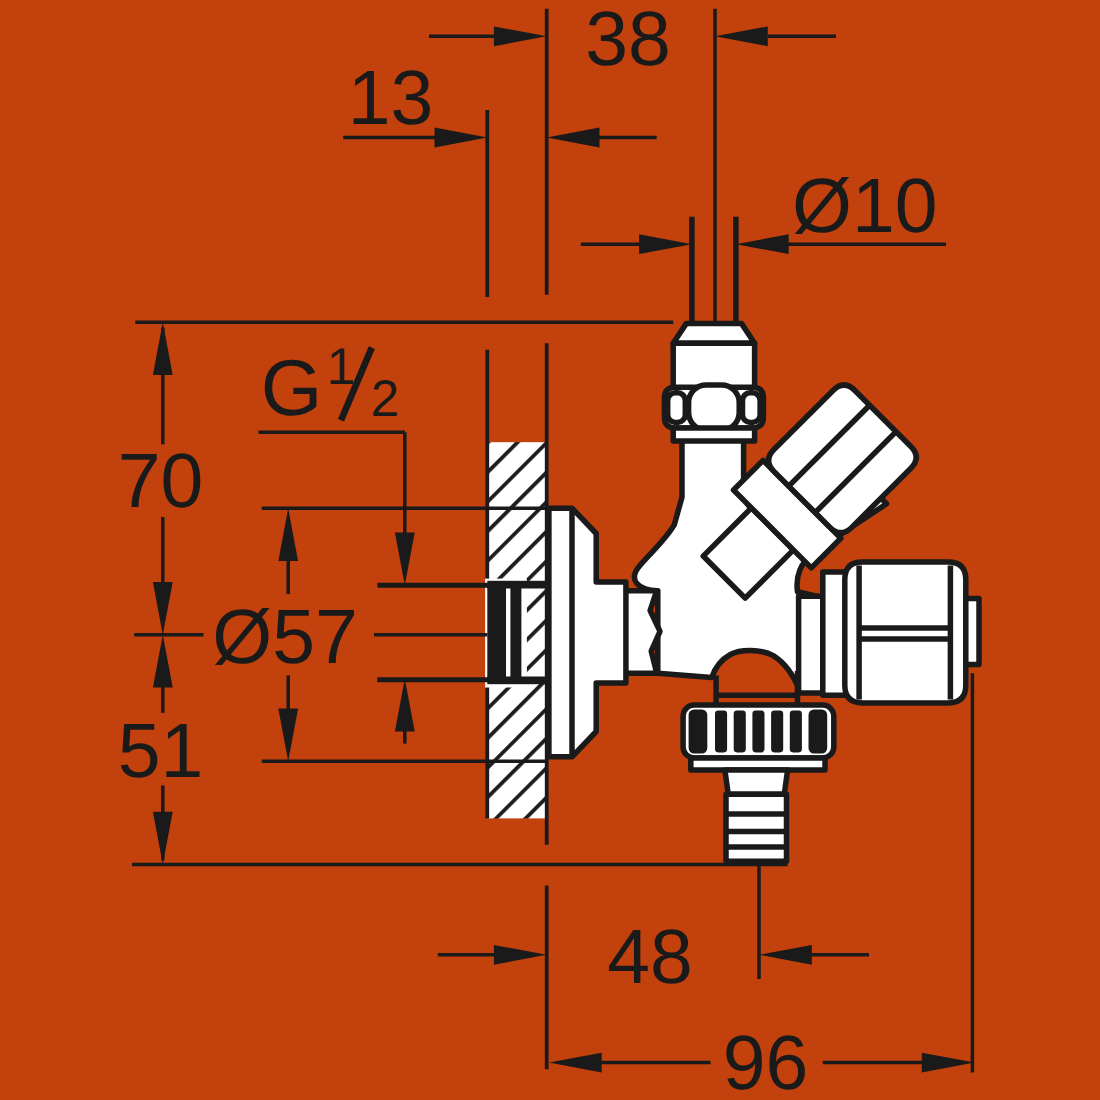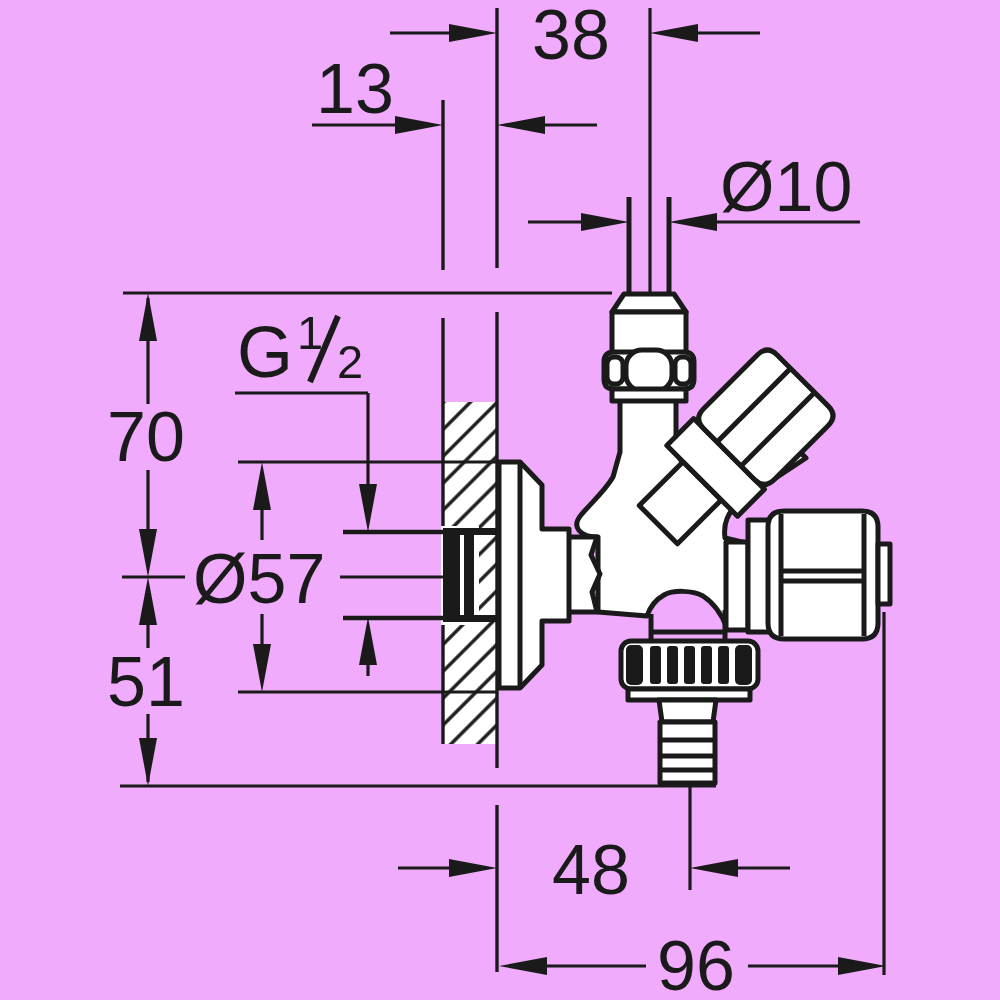--- a/index.html
+++ b/index.html
@@ -1,16 +1,16 @@
 <!DOCTYPE html>
 <html><head>
 <meta charset="utf-8">
 <style>
   html,body{margin:0;padding:0;background:#ffffff;}
-  .stage{position:relative;width:1000px;height:1000px;background:#f0abfc;overflow:hidden;
+  .stage{position:relative;width:1000px;height:1000px;background:#c2410c;overflow:hidden;
          font-family:"Liberation Sans","DejaVu Sans",sans-serif;}
   svg{display:block}
   .dim-text{font-family:"Liberation Sans","DejaVu Sans",sans-serif;fill:#1a1a1a;}
 </style>
 </head>
 <body>
 
 <div class="stage">
 <svg width="1000" height="1000" viewBox="0 0 1000 1000">
   <defs>

